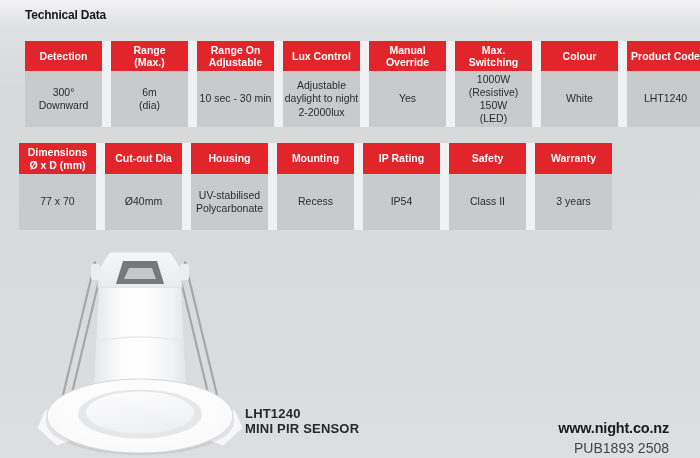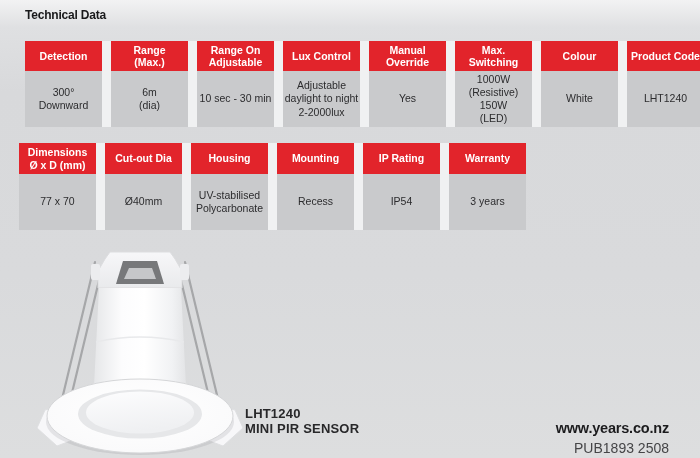--- a/index.html
+++ b/index.html
@@ -113,20 +113,24 @@
     </div>
     <div class="col">
       <div class="th">Mounting</div>
       <div class="td">Recess</div>
     </div>
     <div class="col">
       <div class="th">IP Rating</div>
       <div class="td">IP54</div>
     </div>
     <div class="col">
+      <div class="th">Safety</div>
+      <div class="td">Class II</div>
+    </div>
+    <div class="col">
       <div class="th">Warranty</div>
       <div class="td">3 years</div>
     </div>
   </div>
 
   <svg class="product-photo" viewBox="0 0 220 212" xmlns="http://www.w3.org/2000/svg">
     <defs>
       <linearGradient id="bodyGrad" x1="0" y1="0" x2="1" y2="0">
         <stop offset="0" stop-color="#E6E7E9"></stop>
         <stop offset="0.3" stop-color="#FCFCFD"></stop>
@@ -179,17 +183,17 @@
 
     <ellipse cx="117" cy="166.5" rx="54" ry="21" fill="url(#lensGrad)"></ellipse>
   </svg>
 
   <div class="product-label">
     <div>LHT1240</div>
     <div>MINI PIR SENSOR</div>
   </div>
 
   <div class="footer-right">
-    <div class="website">www.years.co.nz</div>
+    <div class="website">www.night.co.nz</div>
     <div class="pub-code">PUB1893 2508</div>
   </div>
 
 </div>
 
 </body></html>

